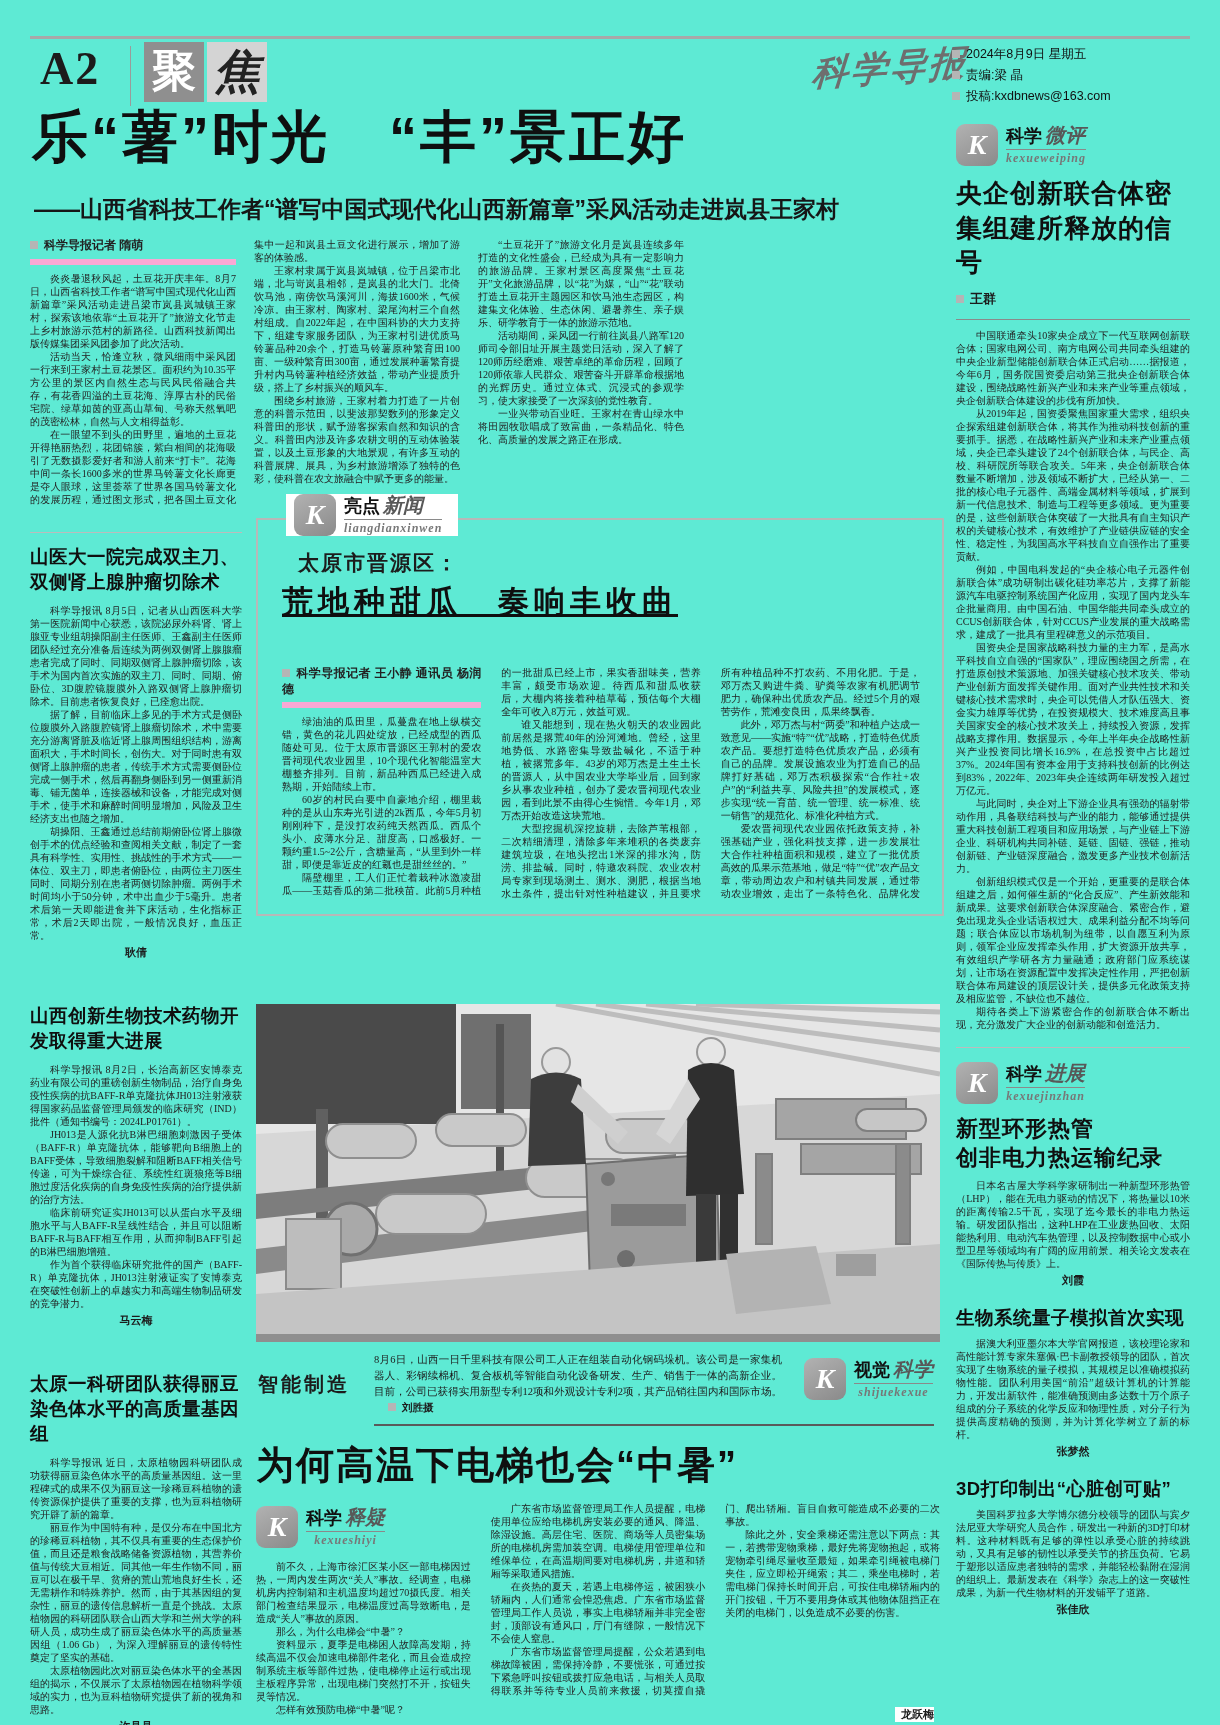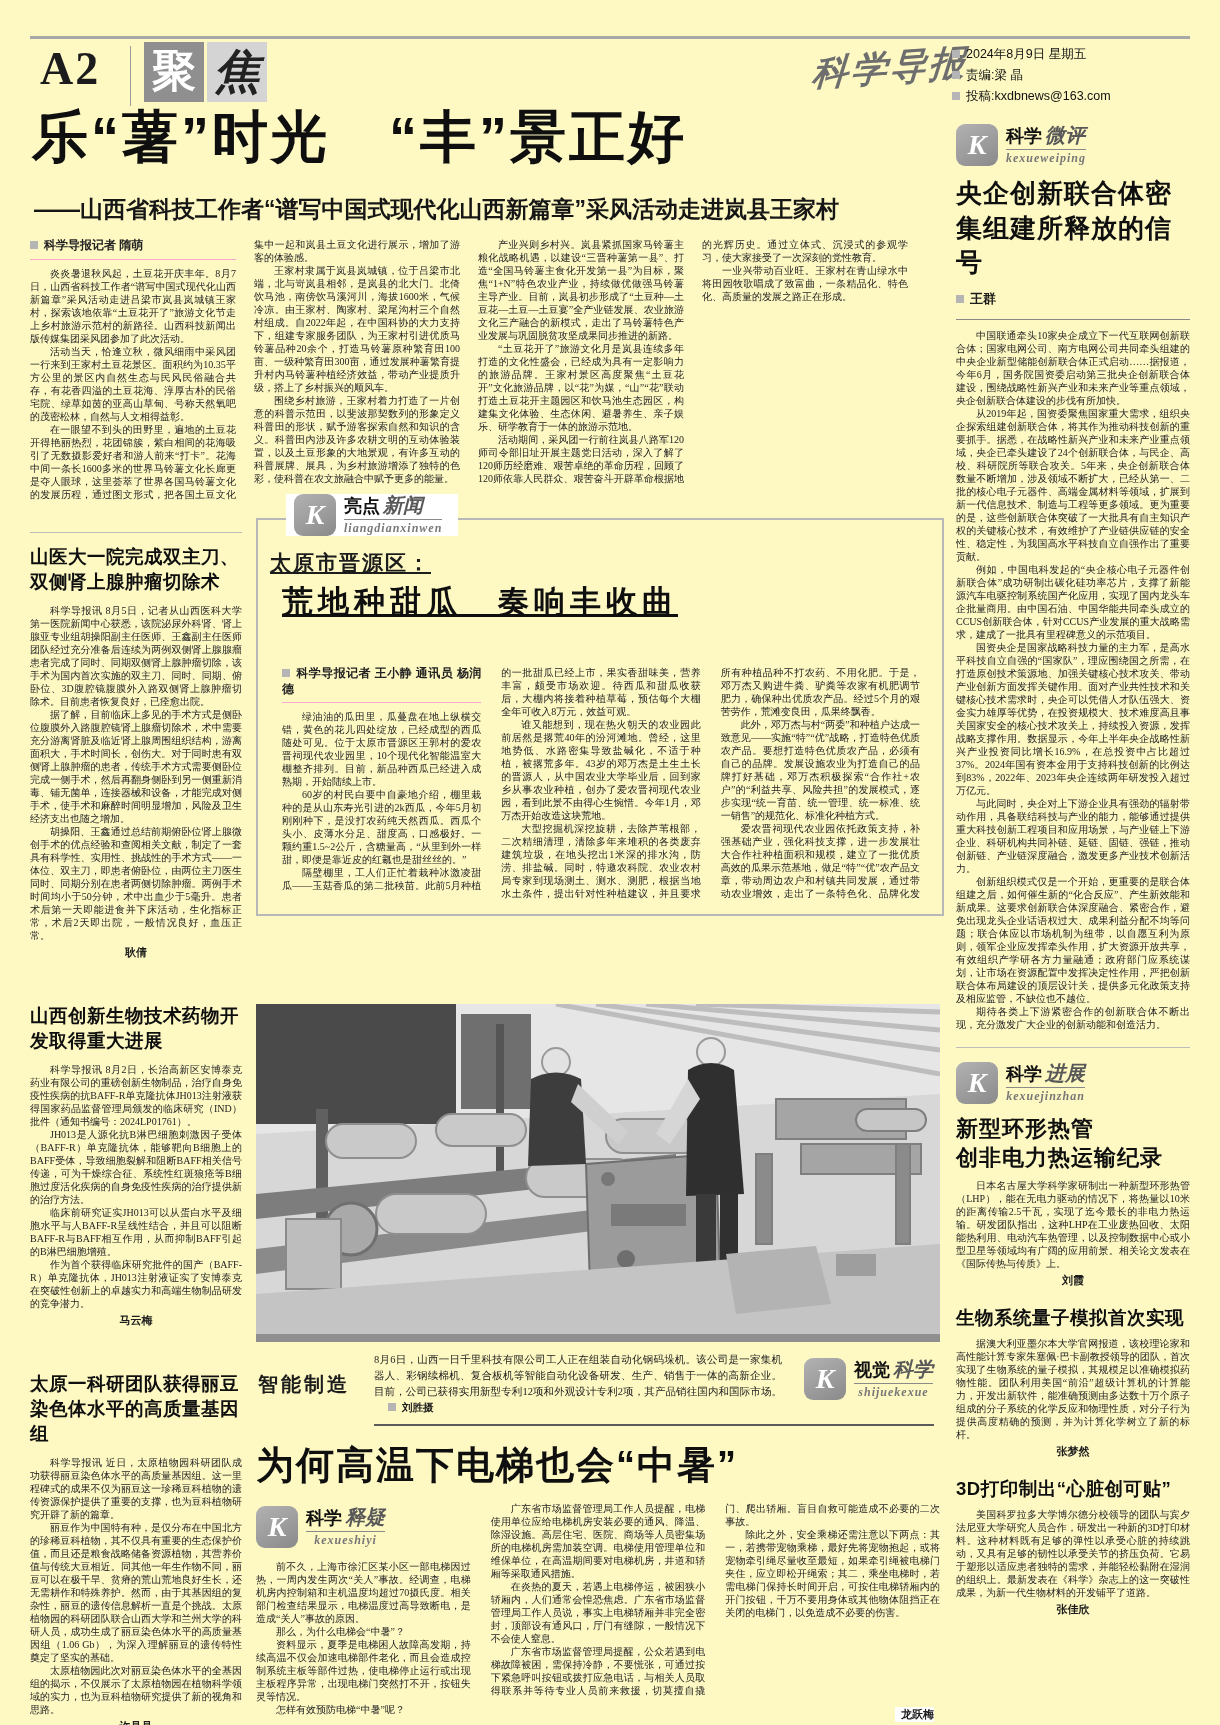--- a/index.html
+++ b/index.html
@@ -1,35 +1,35 @@
 <!DOCTYPE html>
 <html><head>
 <meta charset="utf-8">
 <style>
   html,body{margin:0;padding:0;background:#e9e9e9;}
-  .page{position:relative;width:1220px;height:1725px;background:#fef9c3;margin:0 auto;
+  .page{position:relative;width:1220px;height:1725px;background:#5eead4;margin:0 auto;
         font-family:"Liberation Serif",serif;color:#1c1c1c;overflow:hidden;}
   
   .top-rule{position:absolute;left:30px;top:36px;width:1160px;height:3px;background:#a8a8a8;}
   .edition{position:absolute;left:40px;top:44px;font:900 46px/1.1 "Liberation Serif",serif;letter-spacing:2px;}
   .ed-divider{position:absolute;left:130px;top:46px;width:1px;height:60px;background:#9a9a9a;}
   .focus-logo{position:absolute;left:144px;top:42px;display:flex;gap:3px;}
   .focus-b1{width:60px;height:60px;background:#8f8f8f;color:#fff;font:900 44px/1 "Liberation Serif",serif;display:grid;place-items:center;}
   .focus-b2{width:60px;height:60px;background:#d4d4d4;color:#222;font:italic 900 46px/1 "Liberation Serif",serif;display:grid;place-items:center;}
   .masthead{position:absolute;left:812px;top:50px;font:italic 800 36px/1 "Liberation Serif",serif;color:#6e6e6e;
             letter-spacing:3px;transform:rotate(-4deg) skewX(-8deg);}
   .pubinfo{position:absolute;left:952px;top:44px;font-family:"Liberation Sans",sans-serif;font-size:12.5px;line-height:21px;color:#111;}
   .pubinfo .row{white-space:nowrap;}
   .sq{display:inline-block;width:8px;height:8px;background:#b5b5b5;margin-right:6px;vertical-align:baseline;}
   
   .h-sans{font-family:"Liberation Sans",sans-serif;font-weight:900;color:#0f0f0f;}
   .para{margin:0;text-indent:2em;}
   .bodytext{font-size:10px;line-height:1.3;text-align:justify;color:#222;}
   .signer{display:block;text-align:center;font-weight:700;font-size:11px;font-family:"Liberation Sans",sans-serif;margin-top:3px;}
-  .col-byline{font:700 12px/1.3 "Liberation Sans",sans-serif;border-bottom:1px solid #f9a8d4;padding-bottom:5px;margin-bottom:7px;text-indent:0;}
+  .col-byline{font:700 12px/1.3 "Liberation Sans",sans-serif;border-bottom:6px solid #f9a8d4;padding-bottom:5px;margin-bottom:7px;text-indent:0;}
   
   .kbadge{display:flex;align-items:flex-start;gap:8px;}
   .kb{width:42px;height:42px;border-radius:9px;background:linear-gradient(150deg,#b2b2b2,#8a8a8a);
       color:#fff;font:italic 800 28px/1 "Liberation Serif",serif;display:grid;place-items:center;flex:0 0 auto;}
   .kbt-row{white-space:nowrap;}
   .kt1{font:800 18px/1.1 "Liberation Sans",sans-serif;color:#111;}
   .kt2{font:italic 700 20px/1.1 "Liberation Serif",serif;color:#585858;margin-left:3px;}
   .kpy{font:italic 600 12px/1.3 "Liberation Serif",serif;color:#777;border-top:1.5px solid #8a8a8a;margin-top:2px;padding-top:1px;letter-spacing:1px;text-align:center;}
   
   .lead-headline{position:absolute;left:32px;top:100px;font-size:56px;letter-spacing:3px;}
@@ -37,21 +37,21 @@
   .lead-body{position:absolute;left:30px;top:238px;width:878px;height:272px;
              column-count:4;column-gap:18px;column-fill:auto;overflow:hidden;}
   
   .leftrail{position:absolute;left:30px;top:532px;width:212px;}
   .rail-rule{height:1px;background:#bcbcbc;margin-bottom:12px;}
   .rail-story{margin-bottom:44px;}
   .rail-title{font-size:18.5px;line-height:1.35;letter-spacing:0.5px;margin-bottom:9px;}
   
   .hl-box{position:absolute;left:256px;top:518px;width:684px;height:394px;border:2px solid #b8b8b8;}
   .hl-logo{position:absolute;left:28px;top:-26px;background:#fff;padding:0 16px 0 8px;}
-  .hl-kicker{margin:30px 0 0 12px;font:600 21px/1.2 "Liberation Sans",sans-serif;letter-spacing:2px;text-decoration:underline;}
+  .hl-kicker{margin:30px 0 0 40px;font:600 21px/1.2 "Liberation Sans",sans-serif;letter-spacing:2px;}
   .hl-headline{margin:6px 0 0 24px;font-size:31px;letter-spacing:5px;text-decoration:underline;}
   .hl-body{position:absolute;left:24px;right:22px;top:146px;bottom:10px;
            column-count:3;column-gap:20px;column-fill:auto;overflow:hidden;}
   
   .photo{position:absolute;left:256px;top:1004px;width:684px;height:338px;background:#d9d9d9;overflow:hidden;}
   .photo svg{display:block;}
   
   .caption-row{position:absolute;left:256px;top:1350px;width:684px;height:80px;}
   .cap-label{position:absolute;left:2px;top:22px;font:800 20px/1.2 "Liberation Sans",sans-serif;letter-spacing:3px;}
   .cap-text{position:absolute;left:118px;top:2px;width:408px;font-size:10.5px;line-height:1.52;text-align:justify;}
@@ -96,21 +96,20 @@
 
   <div class="lead-headline h-sans">乐“薯”时光　“丰”景正好</div>
   <div class="lead-deck">——山西省科技工作者“谱写中国式现代化山西新篇章”采风活动走进岚县王家村</div>
   <div class="lead-body bodytext">
     <div class="col-byline"><span class="sq"></span><span>科学导报记者 隋萌</span></div>
   <p class="para">炎炎暑退秋风起，土豆花开庆丰年。8月7日，山西省科技工作者“谱写中国式现代化山西新篇章”采风活动走进吕梁市岚县岚城镇王家村，探索该地依靠“土豆花开了”旅游文化节走上乡村旅游示范村的新路径。山西科技新闻出版传媒集团采风团参加了此次活动。</p>
       <p class="para">活动当天，恰逢立秋，微风细雨中采风团一行来到王家村土豆花景区。面积约为10.35平方公里的景区内自然生态与民风民俗融合共存，有花香四溢的土豆花海、淳厚古朴的民俗宅院、绿草如茵的亚高山草甸、号称天然氧吧的茂密松林，自然与人文相得益彰。</p>
       <p class="para">在一眼望不到头的田野里，遍地的土豆花开得艳丽热烈，花团锦簇，紫白相间的花海吸引了无数摄影爱好者和游人前来“打卡”。花海中间一条长1600多米的世界马铃薯文化长廊更是夺人眼球，这里荟萃了世界各国马铃薯文化的发展历程，通过图文形式，把各国土豆文化集中一起和岚县土豆文化进行展示，增加了游客的体验感。</p>
       <p class="para">王家村隶属于岚县岚城镇，位于吕梁市北端，北与岢岚县相邻，是岚县的北大门。北倚饮马池，南傍饮马溪河川，海拔1600米，气候冷凉。由王家村、陶家村、梁尾沟村三个自然村组成。自2022年起，在中国科协的大力支持下，组建专家服务团队，为王家村引进优质马铃薯品种20余个，打造马铃薯原种繁育田100亩、一级种繁育田300亩，通过发展种薯繁育提升村内马铃薯种植经济效益，带动产业提质升级，搭上了乡村振兴的顺风车。</p>
       <p class="para">围绕乡村旅游，王家村着力打造了一片创意的科普示范田，以斐波那契数列的形象定义科普田的形状，赋予游客探索自然和知识的含义。科普田内涉及许多农耕文明的互动体验装置，以及土豆形象的大地景观，有许多互动的科普展牌、展具，为乡村旅游增添了独特的色彩，使科普在农文旅融合中赋予更多的能量。</p>
-      <p class="para">产业兴则乡村兴。岚县紧抓国家马铃薯主粮化战略机遇，以建设“三晋种薯第一县”、打造“全国马铃薯主食化开发第一县”为目标，聚焦“1+N”特色农业产业，持续做优做强马铃薯主导产业。目前，岚县初步形成了“土豆种—土豆花—土豆—土豆宴”全产业链发展、农业旅游文化三产融合的新模式，走出了马铃薯特色产业发展与巩固脱贫攻坚成果同步推进的新路。</p>
       <p class="para">“土豆花开了”旅游文化月是岚县连续多年打造的文化性盛会，已经成为具有一定影响力的旅游品牌。王家村景区高度聚焦“土豆花开”文化旅游品牌，以“花”为媒，“山”“花”联动打造土豆花开主题园区和饮马池生态园区，构建集文化体验、生态休闲、避暑养生、亲子娱乐、研学教育于一体的旅游示范地。</p>
       <p class="para">活动期间，采风团一行前往岚县八路军120师司令部旧址开展主题党日活动，深入了解了120师历经磨难、艰苦卓绝的革命历程，回顾了120师依靠人民群众、艰苦奋斗开辟革命根据地的光辉历史。通过立体式、沉浸式的参观学习，使大家接受了一次深刻的党性教育。</p>
       <p class="para">一业兴带动百业旺。王家村在青山绿水中将田园牧歌唱成了致富曲，一条精品化、特色化、高质量的发展之路正在形成。</p>
     </div>
 
   <div class="leftrail">
     <div class="rail-rule"></div>
     <div class="rail-story">
       <div class="rail-title h-sans">山医大一院完成双主刀、双侧肾上腺肿瘤切除术</div>
       <div class="bodytext">

